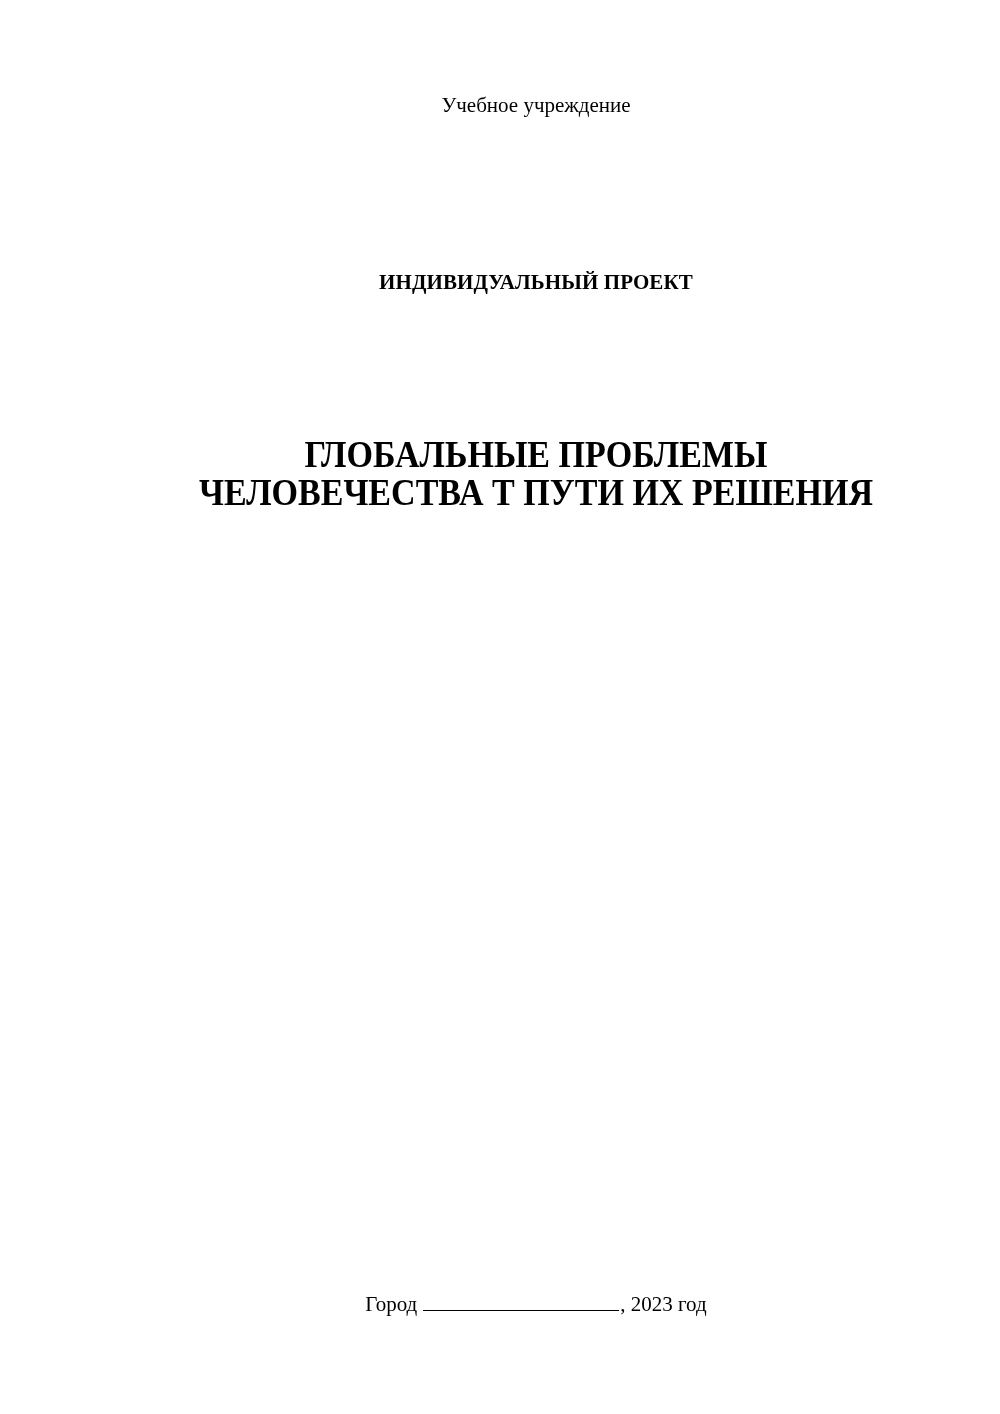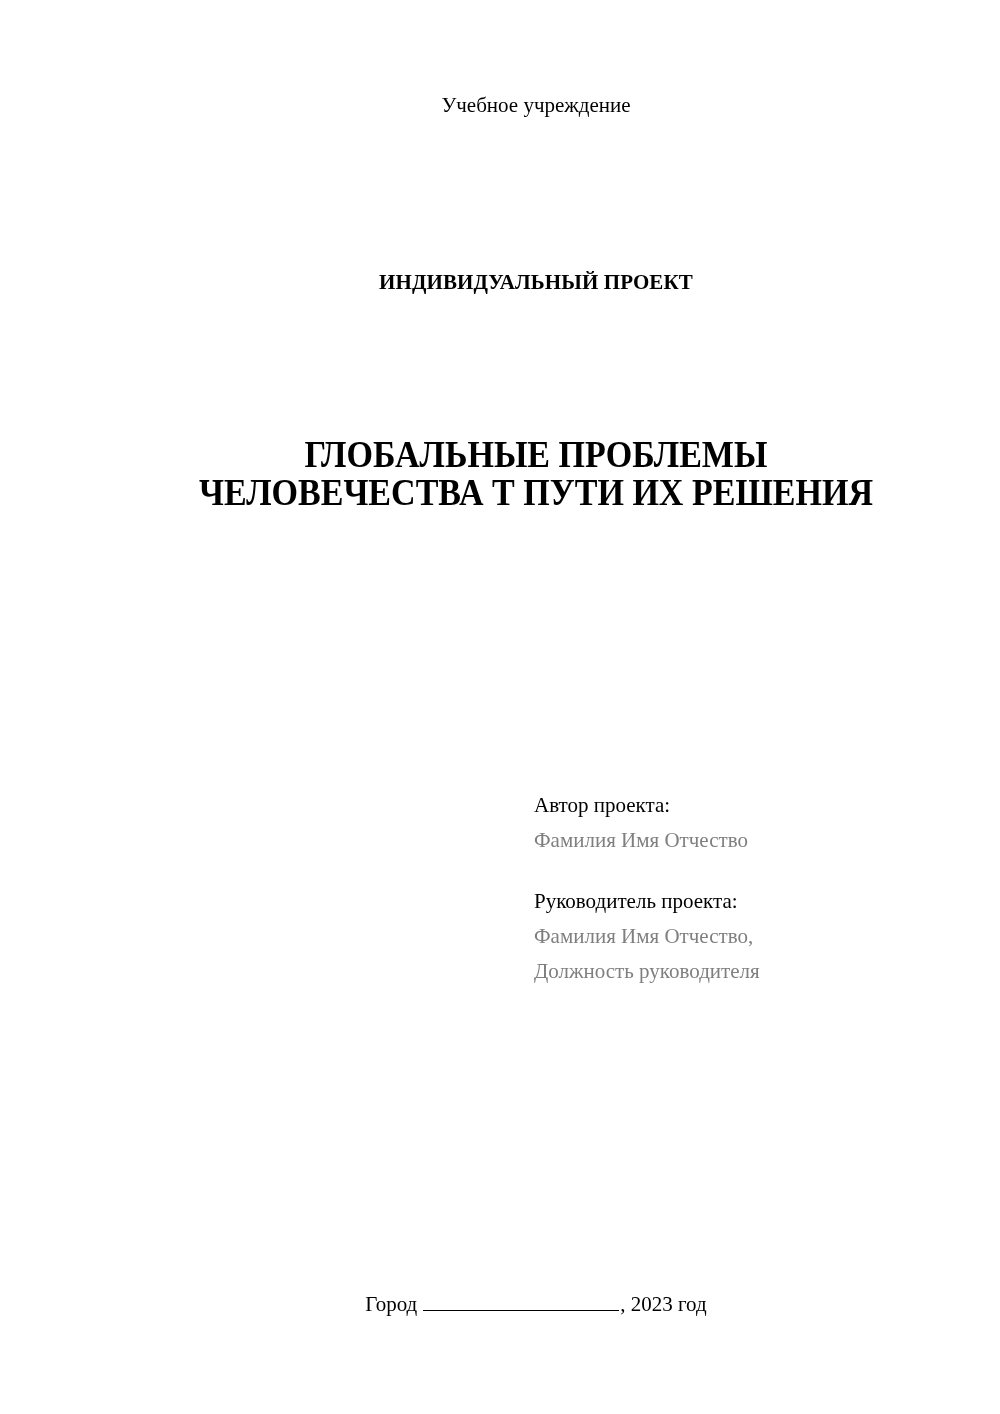--- a/index.html
+++ b/index.html
@@ -94,26 +94,18 @@
 
   <div class="institution">Учебное учреждение</div>
 
   <div class="project-type">ИНДИВИДУАЛЬНЫЙ ПРОЕКТ</div>
 
   <div class="title">
     <span class="line">ГЛОБАЛЬНЫЕ ПРОБЛЕМЫ</span>
     <span class="line">ЧЕЛОВЕЧЕСТВА Т ПУТИ ИХ РЕШЕНИЯ</span>
   </div>
 
-  <div class="meta">
-    <span class="label">Автор проекта:</span>
-    <span class="value">Фамилия Имя Отчество</span>
-    <span class="gap"></span>
-    <span class="label">Руководитель проекта:</span>
-    <span class="value">Фамилия Имя Отчество,</span>
-    <span class="value">Должность руководителя</span>
-  </div>
 
   <div class="footer">
     <span>Город</span><span class="blank"></span><span>, 2023 год</span>
   </div>
 
 </div>
 
 </body></html>

